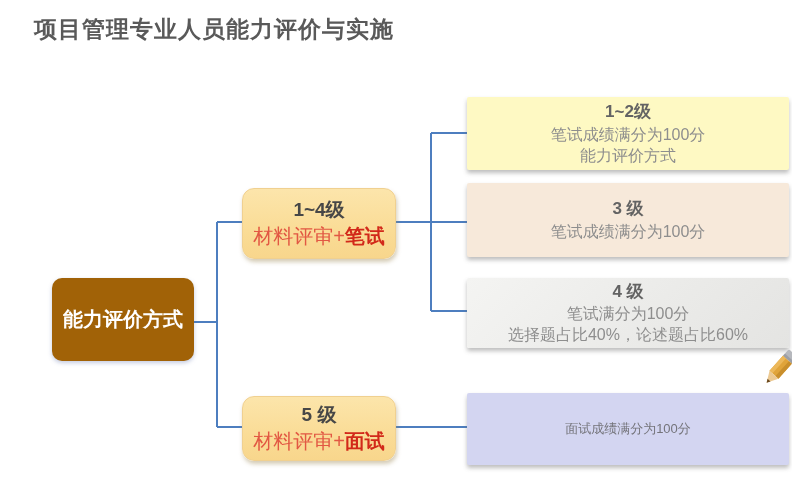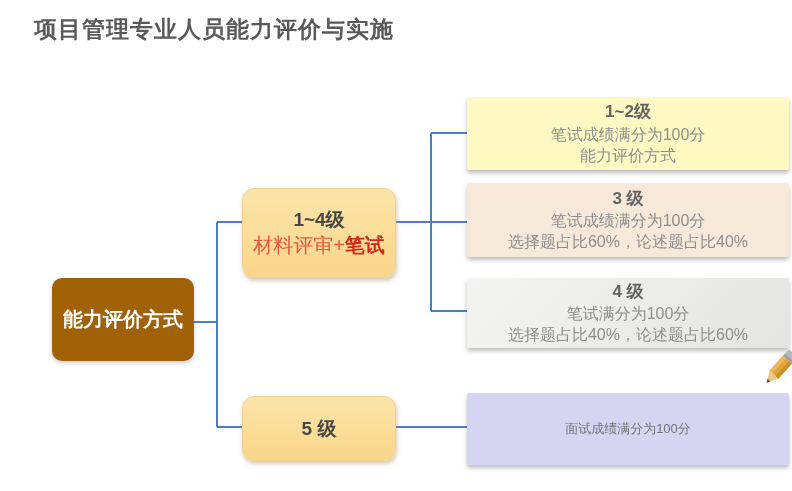--- a/index.html
+++ b/index.html
@@ -54,21 +54,21 @@
     background: linear-gradient(180deg, #fce5ab 0%, #fadc96 60%, #f8d68c 100%);
     border: 1px solid #f0d090;
     border-radius: 12px;
     box-shadow: 1px 3px 4px rgba(160,140,90,0.45);
     display: flex;
     flex-direction: column;
     align-items: center;
     justify-content: center;
     line-height: 1.35;
   }
-  .branch-node.branch-top { top: 188px; height: 90px; }
+  .branch-node.branch-top { top: 188px; height: 71px; }
   .branch-node.branch-bottom { top: 396px; height: 65px; }
   .branch-level {
     font-size: 19px;
     font-weight: bold;
     color: #474747;
     white-space: nowrap;
   }
   .branch-method {
     font-size: 20px;
     white-space: nowrap;
@@ -143,32 +143,34 @@
 
   <div class="branch-node branch-top">
     <div class="branch-level">1~4级</div>
     <div class="branch-method">
       <span class="method-prefix">材料评审+</span><span class="method-bold">笔试</span>
     </div>
   </div>
 
   <div class="branch-node branch-bottom">
     <div class="branch-level">5 级</div>
+    <div class="branch-method">
+      <span class="method-prefix">材料评审+</span><span class="method-bold">面试</span>
+    </div>
   </div>
 
   <div class="leaf-box leaf-1">
     <div class="leaf-title">1~2级</div>
     <div class="leaf-line">笔试成绩满分为100分</div>
     <div class="leaf-line">能力评价方式</div>
   </div>
 
   <div class="leaf-box leaf-2">
     <div class="leaf-title">3 级</div>
     <div class="leaf-line">笔试成绩满分为100分</div>
-    <div class="leaf-line">选择题占比60%，论述题占比40%</div>
   </div>
 
   <div class="leaf-box leaf-3">
     <div class="leaf-title">4 级</div>
     <div class="leaf-line">笔试满分为100分</div>
     <div class="leaf-line">选择题占比40%，论述题占比60%</div>
   </div>
 
   <div class="leaf-box leaf-4">
     <div class="leaf-line">面试成绩满分为100分</div>

